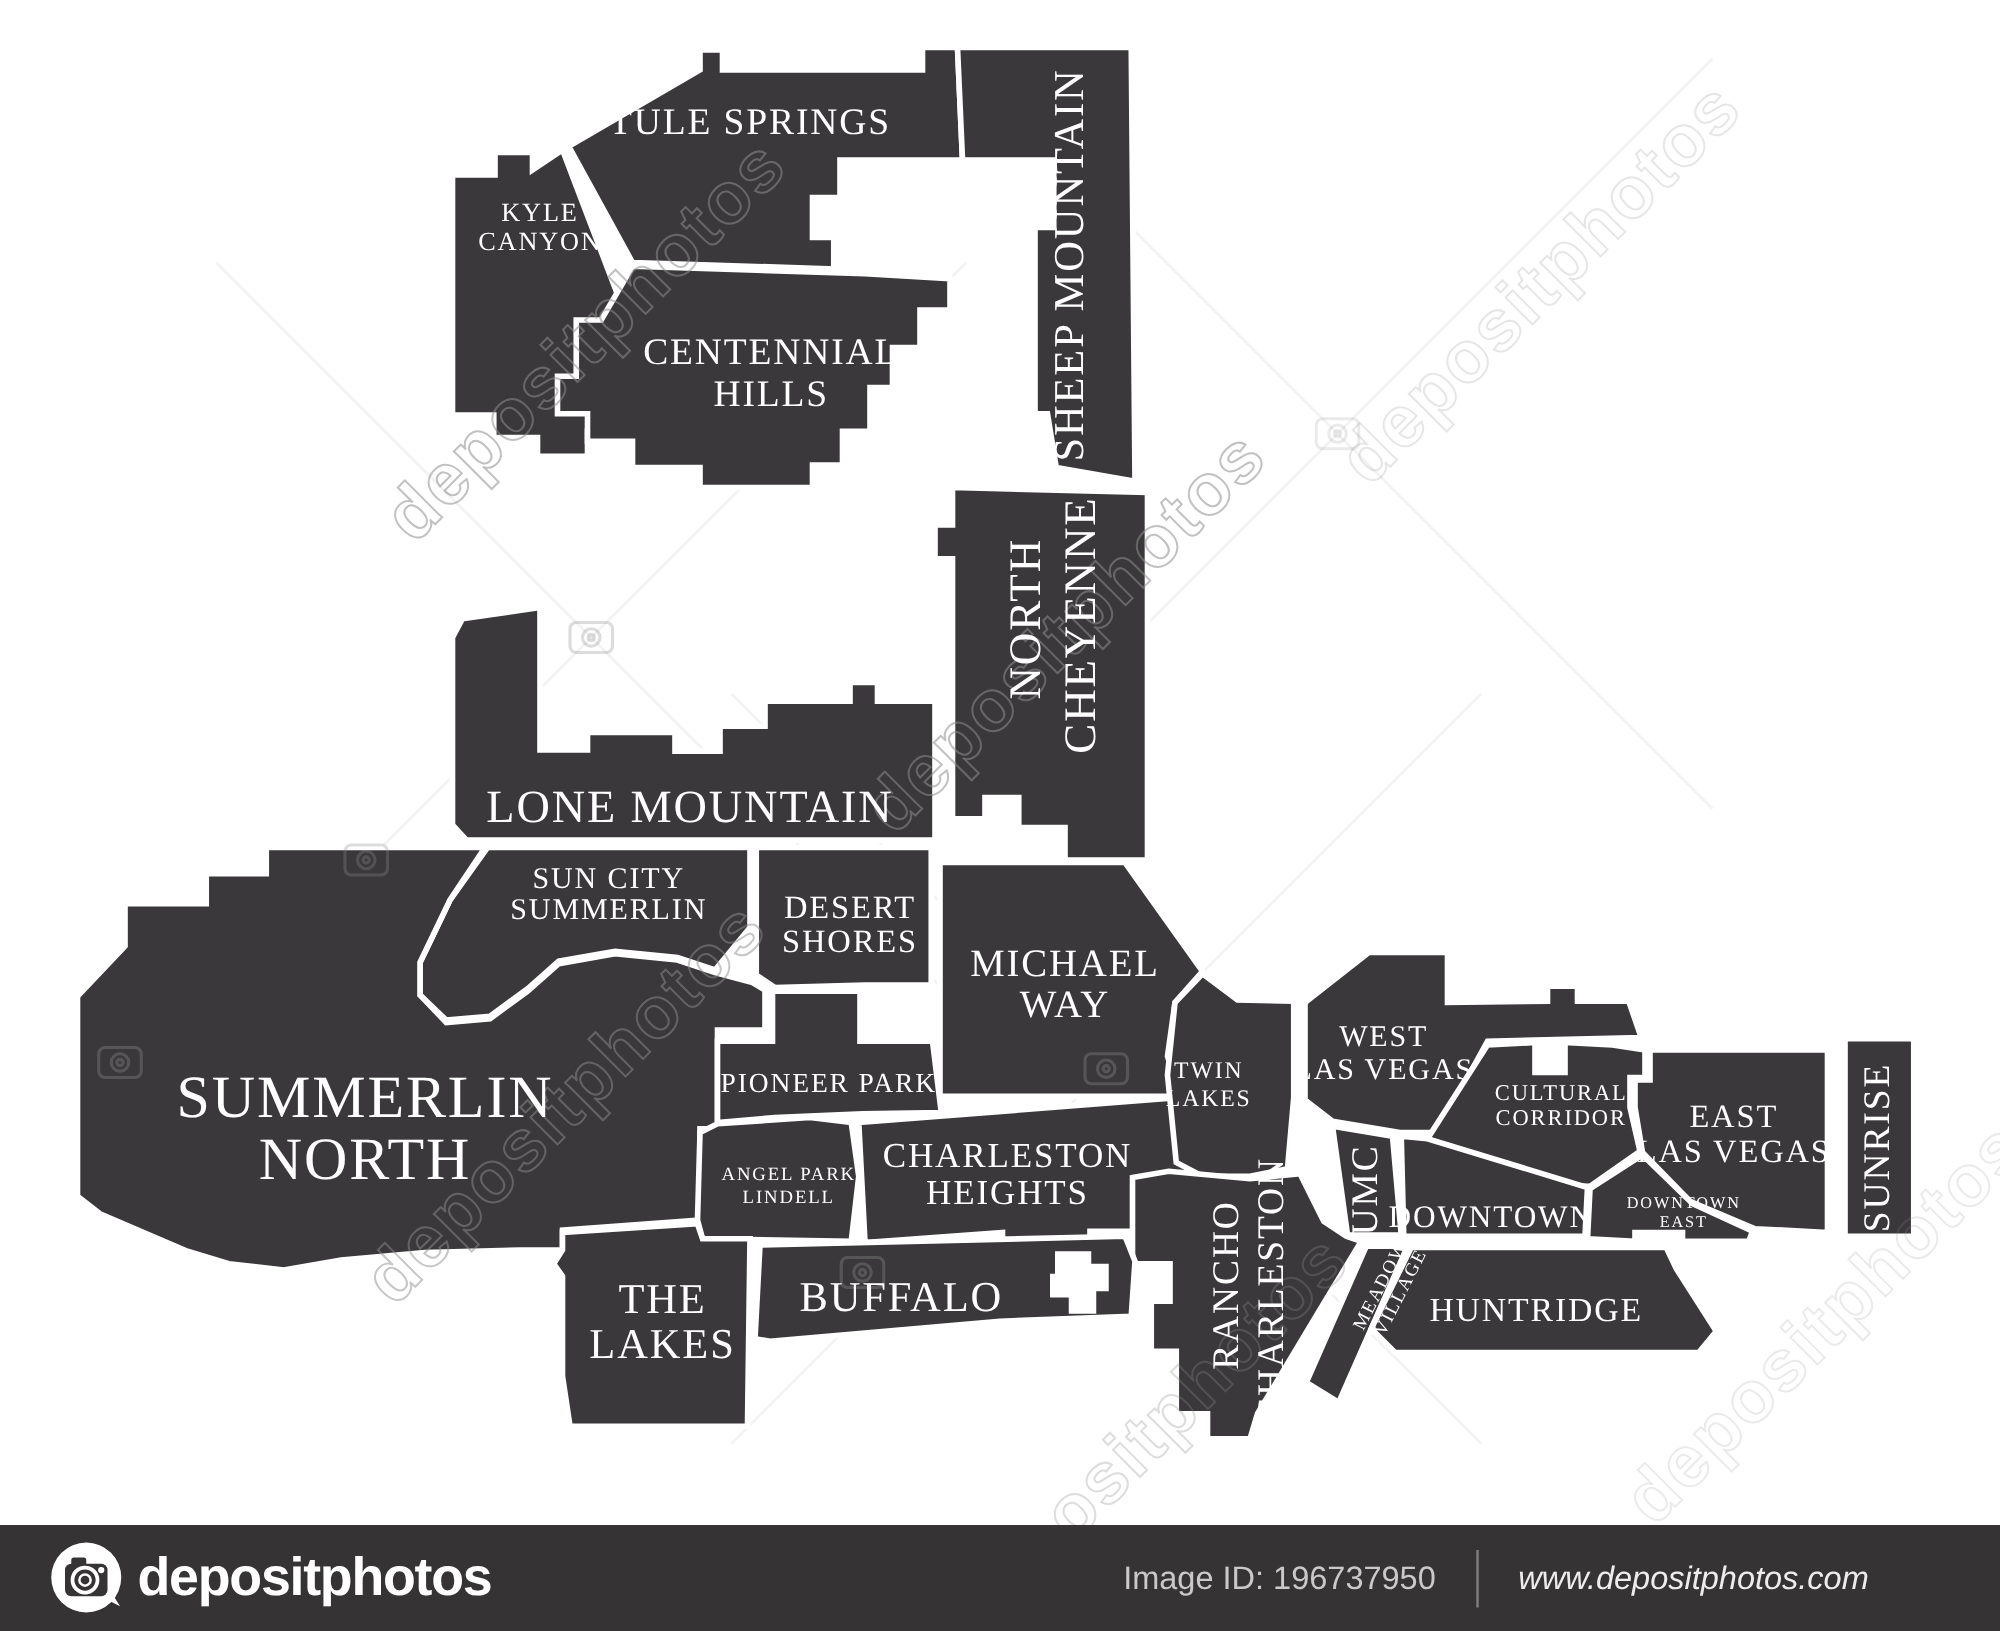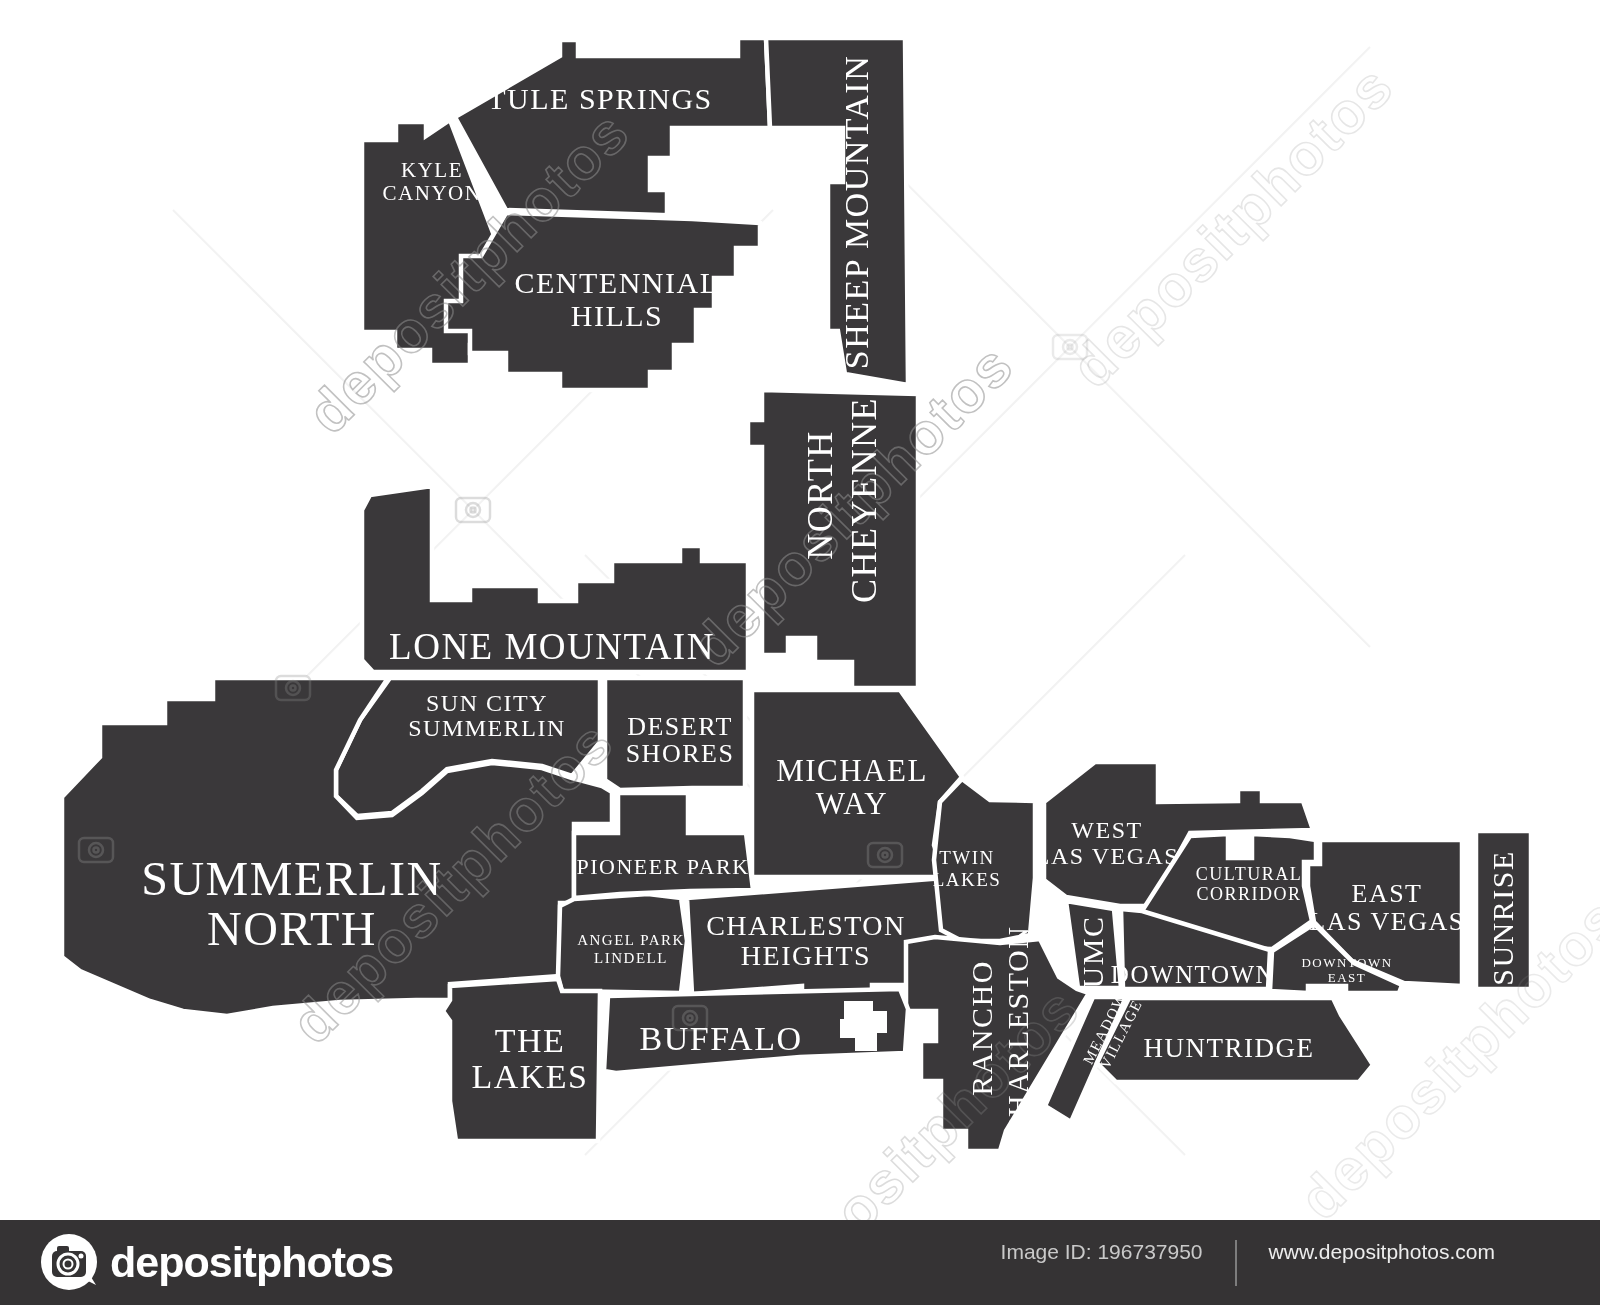--- a/index.html
+++ b/index.html
@@ -14,24 +14,24 @@
   .region{fill:var(--map_fill);stroke:var(--map_border);stroke-width:4.5;stroke-linejoin:miter;}
   .hole{fill:#ffffff;stroke:#ffffff;stroke-width:2;}
   .map-label{fill:var(--label);font-family:"Liberation Serif","DejaVu Serif",serif;letter-spacing:1.5px;text-anchor:middle;}
   .wm-text{fill:none;stroke:var(--watermark);stroke-width:1.6px;font-family:"Liberation Sans",sans-serif;font-weight:bold;letter-spacing:2px;text-anchor:middle;}
   .wm-line{stroke:#9a9a9a;stroke-width:2;opacity:0.12;}
   .wm-cam{stroke:#8f8f8f;fill:none;stroke-width:2.5;}
   .footer{position:absolute;left:0;bottom:0;width:1600px;height:85px;background:var(--footer_bg);
           display:flex;align-items:center;justify-content:space-between;padding:0 105px 0 40px;box-sizing:border-box;}
   .logo{display:flex;align-items:center;gap:10px;}
   .logo-text{color:#ffffff;font-size:43px;font-weight:bold;letter-spacing:-1px;line-height:1;}
-  .footer-right{display:flex;align-items:flex-start;gap:32px;font-size:21px;}
+  .footer-right{display:flex;align-items:center;gap:32px;font-size:26px;}
   .image-id{color:var(--footer_text_dim);}
   .vdivider{width:2px;height:46px;background:#7d7d7d;}
-  .site{color:var(--footer_text);}
+  .site{color:var(--footer_text);font-style:italic;}
 </style>
 </head>
 <body>
 
 <div class="page">
   <div class="map-wrap">
     <svg width="1600" height="1305" viewBox="0 0 1600 1305">
 
       <g>
         <line class="wm-line" x1="173" y1="210" x2="773" y2="810"></line>

